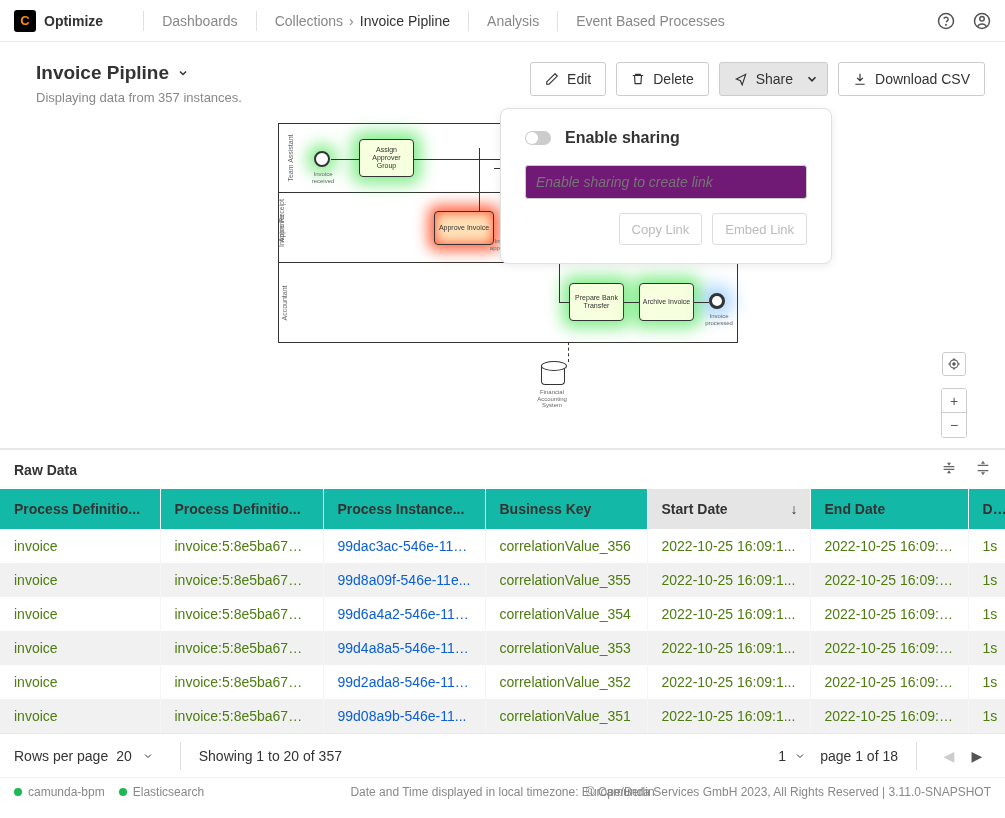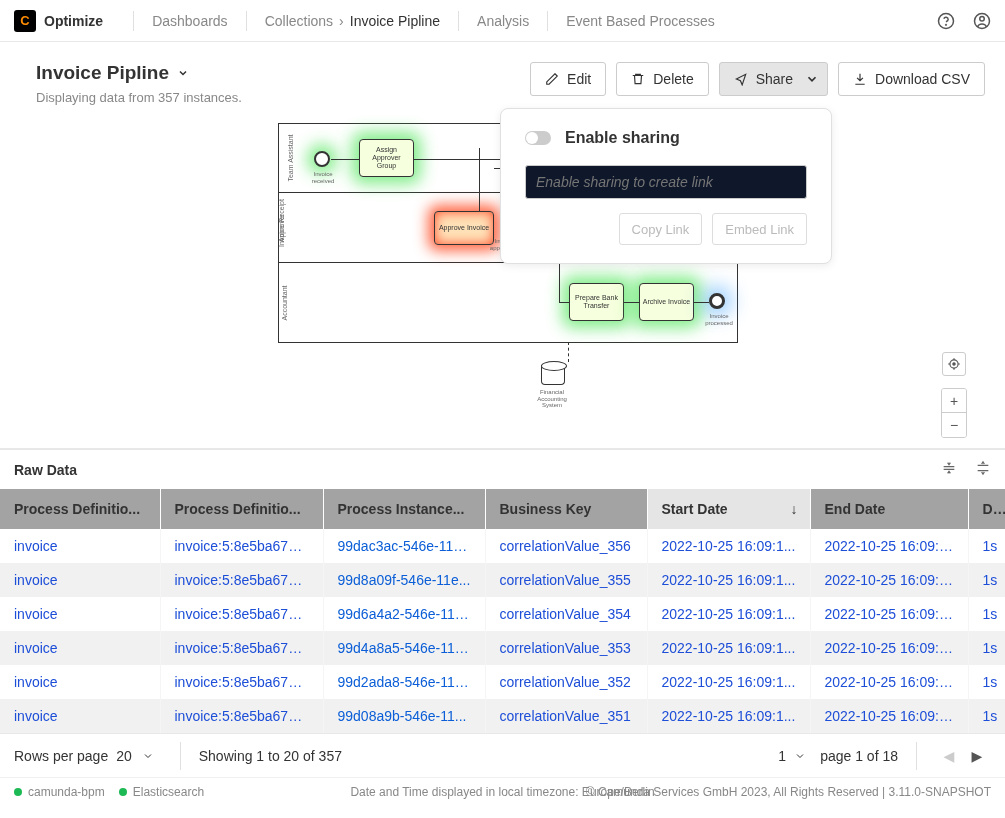--- a/index.html
+++ b/index.html
@@ -1,21 +1,21 @@
 <!DOCTYPE html>
 <html><head>
 <meta charset="utf-8">
 <style>
 * { box-sizing: border-box; margin: 0; padding: 0; }
 body { font-family: -apple-system, BlinkMacSystemFont, "Segoe UI", Arial, sans-serif; font-size: 14px; color: #333; background: #fff; width: 1005px; height: 818px; overflow: hidden; position: relative; }
 
 
 .header { height: 42px; border-bottom: 1px solid #e8e8e8; display: flex; align-items: center; padding: 0 14px; }
 .logo { width: 22px; height: 22px; background: #000; border-radius: 3px; display: inline-flex; align-items: center; justify-content: center; color: #ff8c00; font-weight: 600; font-size: 13px; margin-right: 8px; }
-.brand { font-weight: 600; font-size: 14px; color: #333; margin-right: 12px; }
+.brand { font-weight: 600; font-size: 14px; color: #333; margin-right: 22px; }
 .nav-sep { width: 1px; height: 20px; background: #e0e0e0; margin: 0 18px; }
 .nav-item { color: #888; font-size: 14px; cursor: pointer; }
 .nav-item.crumb { color: #888; }
 .nav-chev { color: #888; margin: 0 6px; }
 .nav-current { color: #333; }
 .header-right { margin-left: auto; display: flex; gap: 18px; align-items: center; }
 .header-icon { width: 18px; height: 18px; color: #555; cursor: pointer; }
 
 
 .page-head { padding: 20px 20px 8px 36px; display: flex; align-items: flex-start; }
@@ -27,21 +27,21 @@
 .btn.share { background: #e5e5e5; padding-right: 8px; }
 .btn .icon { width: 14px; height: 14px; }
 .btn .chev { margin-left: 4px; }
 
 
 .popover { position: absolute; top: 108px; left: 500px; width: 332px; background: #fff; border: 1px solid #e0e0e0; border-radius: 8px; box-shadow: 0 2px 8px rgba(0,0,0,.08); padding: 20px 24px 18px; z-index: 50; }
 .toggle-row { display: flex; align-items: center; gap: 14px; margin-bottom: 18px; }
 .toggle { width: 26px; height: 14px; background: #ccc; border-radius: 8px; position: relative; cursor: pointer; }
 .toggle::after { content: ""; position: absolute; left: 1px; top: 1px; width: 12px; height: 12px; background: #fff; border-radius: 50%; }
 .toggle-label { font-size: 16px; font-weight: 600; }
-.share-input { width: 100%; height: 34px; border: 1px solid #ccc; border-radius: 3px; padding: 0 10px; font-size: 14px; color: #999; font-style: italic; background: #0f172a; }
+.share-input { width: 100%; height: 34px; border: 1px solid #ccc; border-radius: 3px; padding: 0 10px; font-size: 14px; color: #999; font-style: italic; background: #701a75; }
 .popover-actions { display: flex; justify-content: flex-end; gap: 10px; margin-top: 14px; }
 .btn-ghost { height: 32px; border: 1px solid #ddd; background: #fff; border-radius: 3px; padding: 0 12px; font-size: 13px; color: #bbb; cursor: not-allowed; }
 
 
 .diagram-wrap { position: relative; height: 335px; margin: 0 20px; }
 .diagram { position: absolute; left: 248px; top: 0; width: 480px; height: 310px; }
 .pool { border: 1px solid #333; position: relative; }
 .lane-label { position: absolute; left: -12px; top: 50%; transform: translateY(-50%) rotate(-90deg); transform-origin: center; font-size: 7px; color: #666; white-space: nowrap; }
 .task { position: absolute; border: 1px solid #333; border-radius: 4px; background: #fafafa; font-size: 7px; text-align: center; display: flex; align-items: center; justify-content: center; padding: 2px; line-height: 1.1; }
 .event-start { position: absolute; width: 16px; height: 16px; border: 2px solid #333; border-radius: 50%; background: #fff; }
@@ -64,24 +64,24 @@
 .zoom-group .map-btn:first-child { border-bottom: 1px solid #ccc; }
 
 
 .table-section { border-top: 2px solid #e8e8e8; }
 .table-head { display: flex; align-items: center; padding: 10px 14px; }
 .table-title { font-weight: 600; font-size: 14px; flex: 1; }
 .table-icons { display: flex; gap: 18px; color: #666; }
 .table-icons .ti { cursor: pointer; }
 
 table { width: 100%; border-collapse: collapse; table-layout: fixed; }
-thead th { text-align: left; font-weight: 600; font-size: 14px; padding: 12px 14px; background: #a3a3a3; color: #333; overflow: hidden; text-overflow: ellipsis; white-space: nowrap; border-right: 1px solid #fff; }
+thead th { text-align: left; font-weight: 600; font-size: 14px; padding: 12px 14px; background: #14b8a6; color: #333; overflow: hidden; text-overflow: ellipsis; white-space: nowrap; border-right: 1px solid #fff; }
 thead th.sorted { background: #e5e5e5; position: relative; }
 thead th.sorted .sort-arrow { position: absolute; right: 12px; top: 50%; transform: translateY(-50%); font-size: 14px; }
-tbody td { padding: 9px 14px; font-size: 14px; color: #1d4ed8; overflow: hidden; text-overflow: ellipsis; white-space: nowrap; border-right: 1px solid #f5f5f5; }
+tbody td { padding: 9px 14px; font-size: 14px; color: #4d7c0f; overflow: hidden; text-overflow: ellipsis; white-space: nowrap; border-right: 1px solid #f5f5f5; }
 tbody tr:nth-child(even) { background: #f1f1f1; }
 .link { color: #0b5ed7; cursor: pointer; }
 
 
 .pager { display: flex; align-items: center; border-top: 1px solid #e8e8e8; height: 44px; padding: 0 14px; }
 .pager-sep { width: 1px; height: 28px; background: #e0e0e0; margin: 0 18px; }
 .rows-select { display: inline-flex; align-items: center; gap: 10px; color: #333; padding: 4px 8px; cursor: pointer; }
 .pager-right { margin-left: auto; display: flex; align-items: center; }
 .page-input { display: inline-flex; align-items: center; gap: 8px; margin-right: 14px; cursor: pointer; }
 .pager-btn { width: 28px; height: 28px; display: inline-flex; align-items: center; justify-content: center; cursor: pointer; color: #555; }

